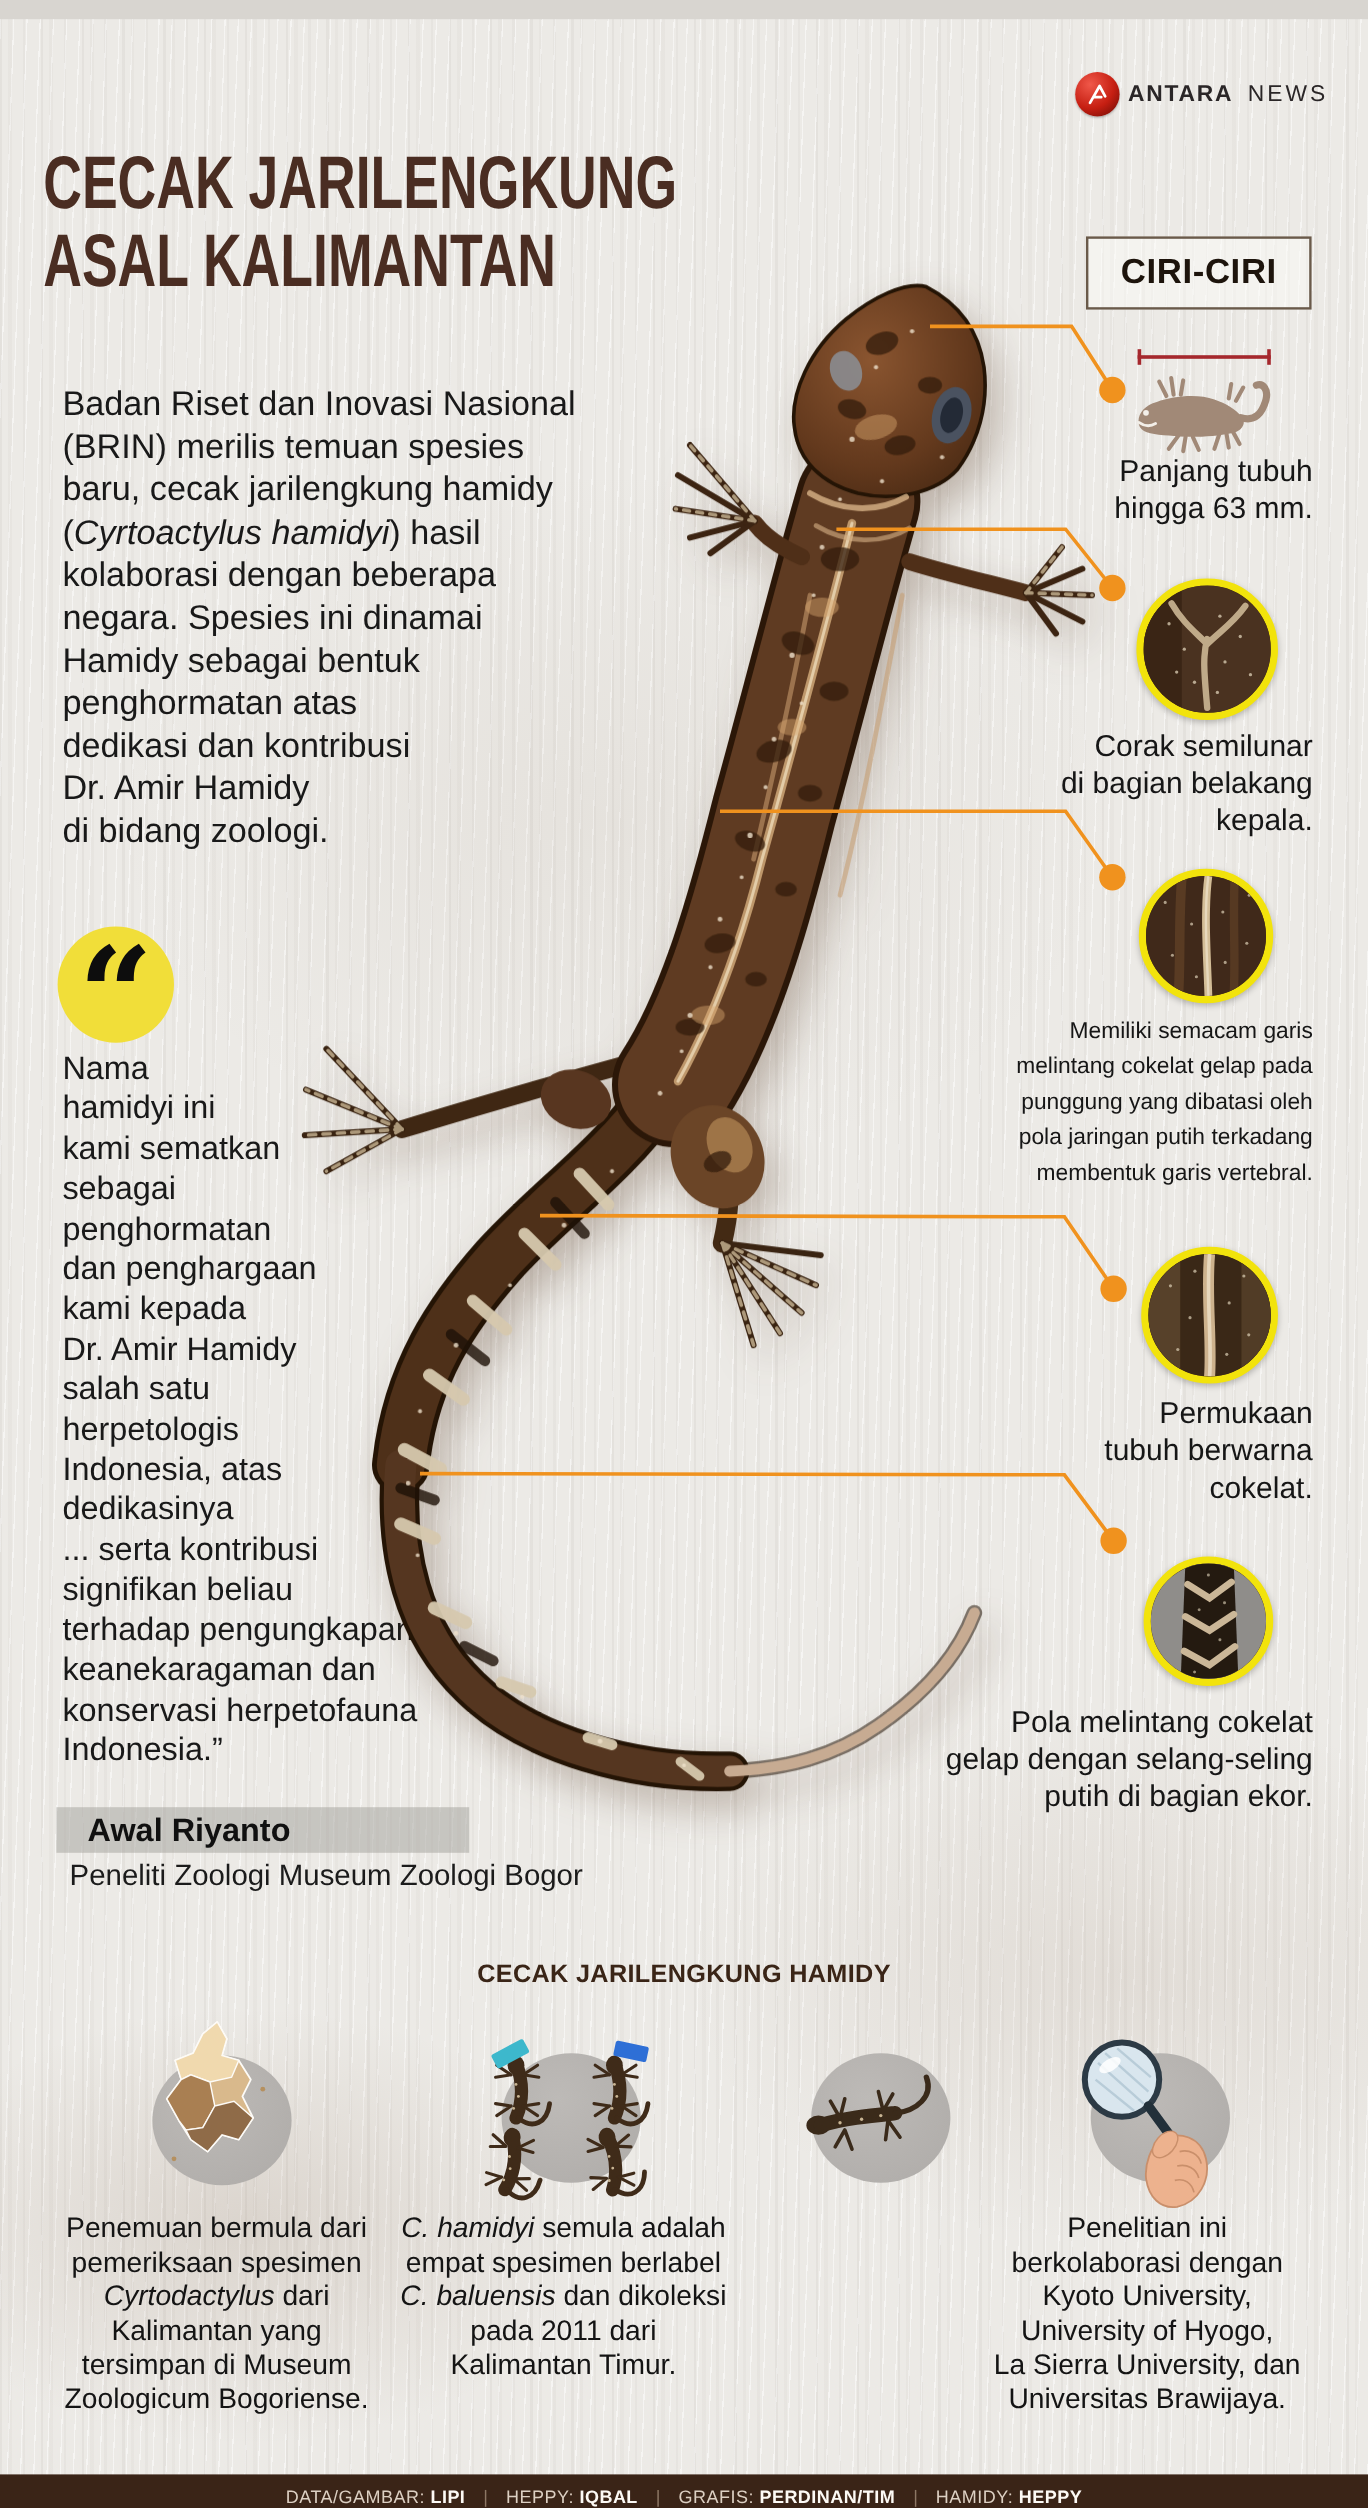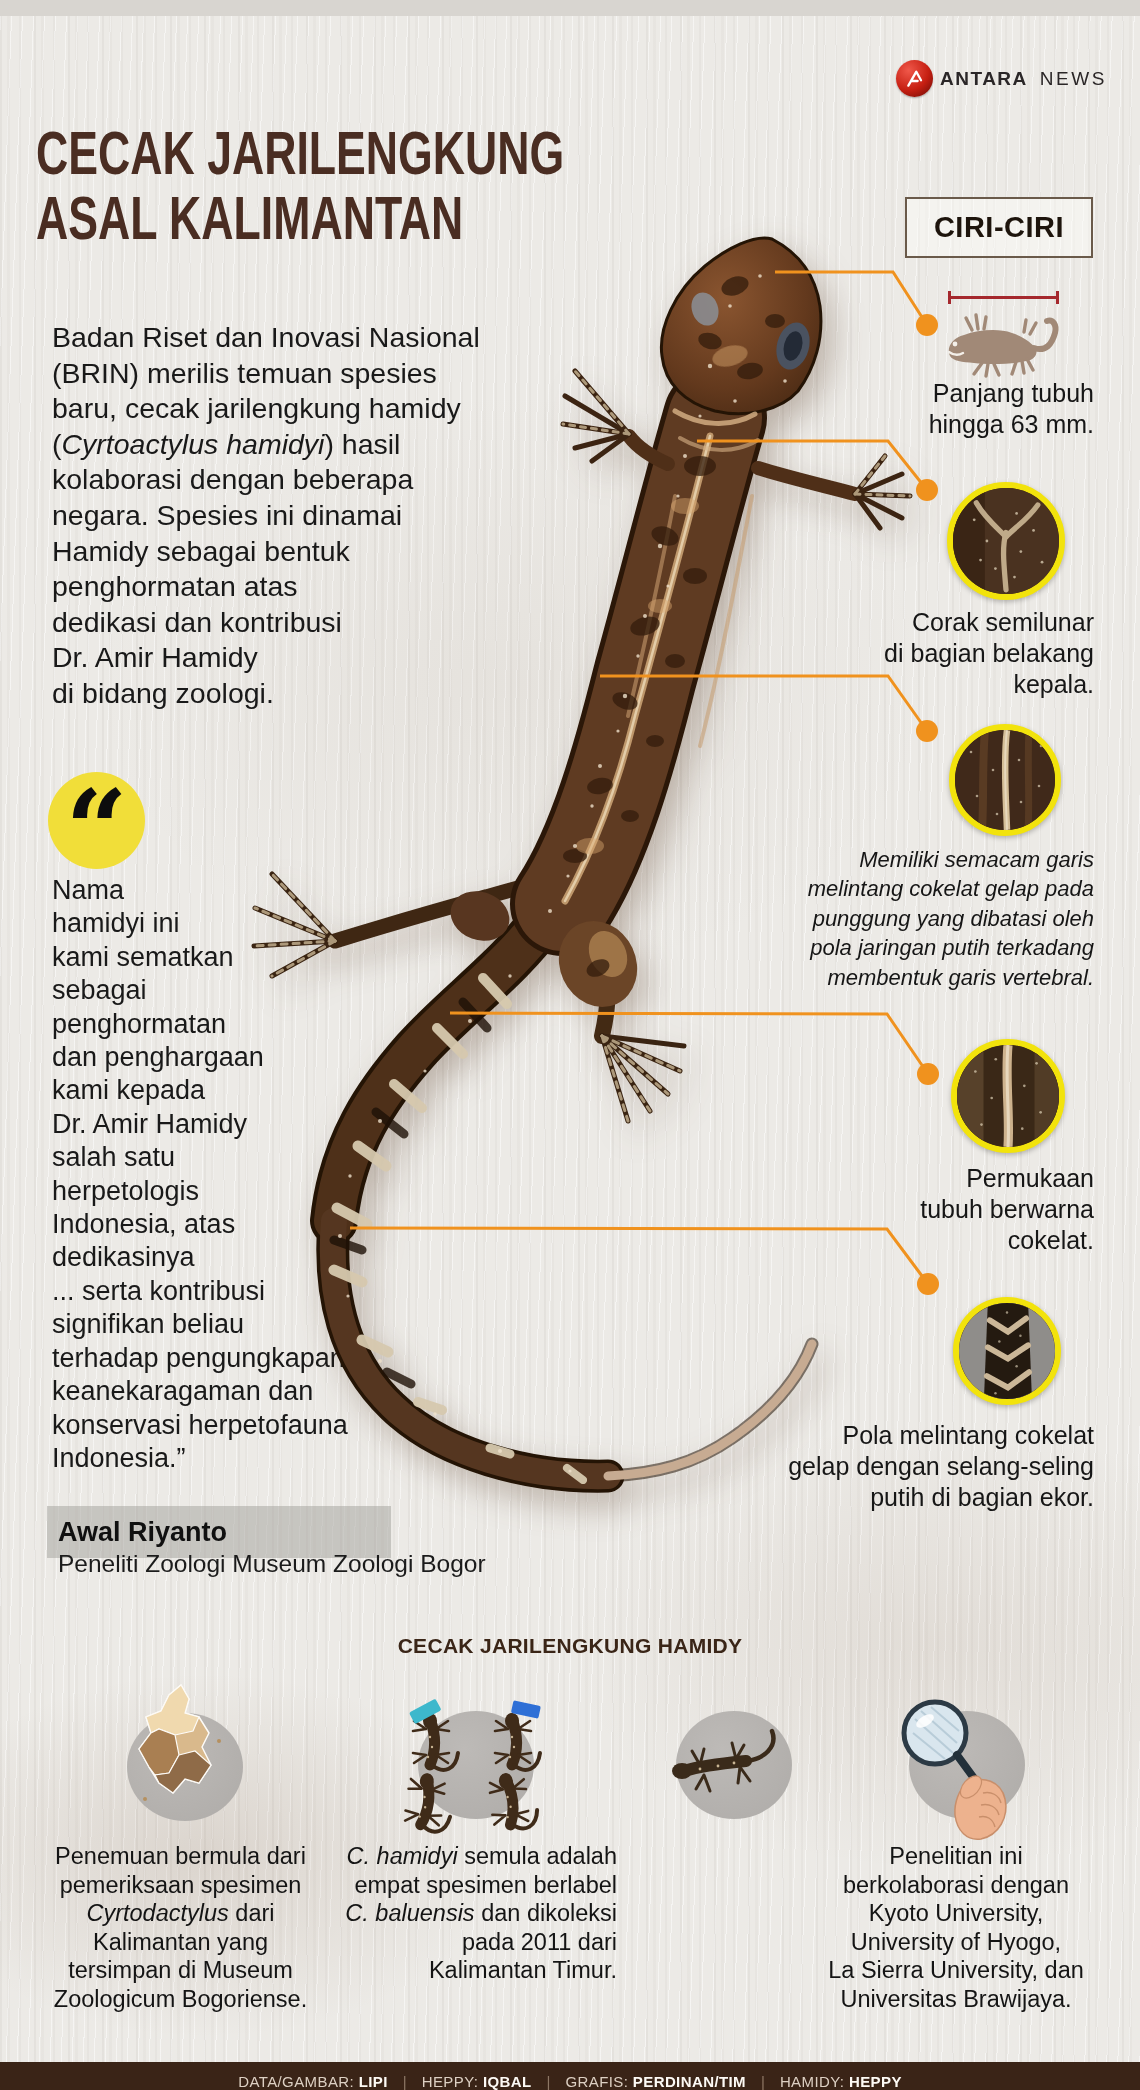--- a/index.html
+++ b/index.html
@@ -27,33 +27,33 @@
   
   .title{left:36px;top:104px;font-weight:800;font-size:62px;line-height:65px;color:#4a2d22;
     transform:scaleX(.72);transform-origin:left top;white-space:pre-line;letter-spacing:0;}
   .intro{left:52px;top:304px;width:478px;font-size:28.5px;line-height:35.6px;color:#191919;}
   
   .quote-circle{left:48px;top:756px;width:97px;height:97px;border-radius:50%;background:#f1de39;
     overflow:hidden;}
   .quote-mark{position:absolute;left:0;width:97px;text-align:center;top:8px;
     font-family:"DejaVu Serif",serif;font-size:108px;line-height:100px;color:#0d0d0d;font-weight:700;}
   .quote-text{left:52px;top:858px;width:370px;font-size:27px;line-height:33.4px;color:#191919;}
-  .author-bar{left:47px;top:1490px;width:344px;height:52px;background:rgba(168,165,161,.55);
-    display:flex;align-items:center;padding-left:11px;box-sizing:border-box;}
+  .author-bar{left:47px;top:1490px;width:344px;height:38px;background:rgba(168,165,161,.55);
+    display:flex;align-items:center;padding-left:26px;box-sizing:border-box;}
   .author-name{font-size:27px;font-weight:700;color:#101010;}
   .author-role{left:58px;top:1534px;font-size:24.5px;color:#1b1b1b;}
   
   .ciri-box{left:905px;top:181px;width:184px;height:57px;border:2px solid #6a5a4a;
     background:rgba(252,251,247,.5);display:flex;align-items:center;justify-content:center;}
   .ciri-title{font-size:29px;font-weight:800;color:#1d140c;letter-spacing:.5px;}
   .ruler{left:948px;top:280px;width:111px;height:3px;background:#a5282d;}
   .ruler::before,.ruler::after{content:"";position:absolute;top:-5px;width:3px;height:13px;background:#a5282d;}
   .ruler::before{left:0;} .ruler::after{right:0;}
   .fcap{font-size:25px;line-height:31px;color:#161616;text-align:right;right:46px;}
-  .fcap-wide{font-size:22px;line-height:29.4px;font-style:italic;}
+  .fcap-wide{font-size:19px;line-height:29.4px;}
   .fcircle{border-radius:50%;border:6px solid #f2e30c;overflow:hidden;box-sizing:border-box;
     box-shadow:0 2px 5px rgba(0,0,0,.25);background:#40291a;}
   .fcircle svg{display:block;width:100%;height:100%;}
   
   .bottom-heading{left:0;top:1618px;width:1140px;text-align:center;font-size:21px;font-weight:800;
     color:#3a2517;letter-spacing:.3px;}
   .bicon{width:116px;height:108px;border-radius:50%;
     background:radial-gradient(circle at 40% 35%, #bdbab7, #aeaba8);overflow:visible;}
   .bcol{top:1826px;text-align:center;font-size:23.5px;line-height:28.6px;color:#141414;}
   
@@ -465,21 +465,21 @@
       <ellipse cx="84" cy="98" rx="8" ry="13" fill="#edb28e" stroke="#c98f6b" stroke-width="1.2" transform="rotate(42 84 98)"></ellipse>
       <g stroke="#c98f6b" stroke-width="1.4" fill="none">
         <path d="M96,104 C104,102 112,106 114,114"></path>
         <path d="M94,116 C102,114 110,118 112,126"></path>
         <path d="M92,128 C100,126 106,130 108,138"></path>
       </g>
     </svg>
   </div>
 
   <div class="abs bcol" style="left:33px;width:295px;">Penemuan bermula dari<br>pemeriksaan spesimen<br><i>Cyrtodactylus</i> dari<br>Kalimantan yang<br>tersimpan di Museum<br>Zoologicum Bogoriense.</div>
-  <div class="abs bcol" style="left:322px;width:295px;text-align:right;"><i>C. hamidyi</i> semula adalah<br>empat spesimen berlabel<br><i>C. baluensis</i> dan dikoleksi<br>pada 2011 dari<br>Kalimantan Timur.</div>
+  <div class="abs bcol" style="left:322px;width:295px;"><i>C. hamidyi</i> semula adalah<br>empat spesimen berlabel<br><i>C. baluensis</i> dan dikoleksi<br>pada 2011 dari<br>Kalimantan Timur.</div>
   <div class="abs bcol" style="left:820px;width:272px;">Penelitian ini<br>berkolaborasi dengan<br>Kyoto University,<br>University of Hyogo,<br>La Sierra University, dan<br>Universitas Brawijaya.</div>
 
   <div class="abs footer">
     <span class="credit"><span>DATA/GAMBAR:</span> <b>LIPI</b></span>
     <span class="sep">|</span>
     <span class="credit"><span>HEPPY:</span> <b>IQBAL</b></span>
     <span class="sep">|</span>
     <span class="credit"><span>GRAFIS:</span> <b>PERDINAN/TIM</b></span>
     <span class="sep">|</span>
     <span class="credit"><span>HAMIDY:</span> <b>HEPPY</b></span>

